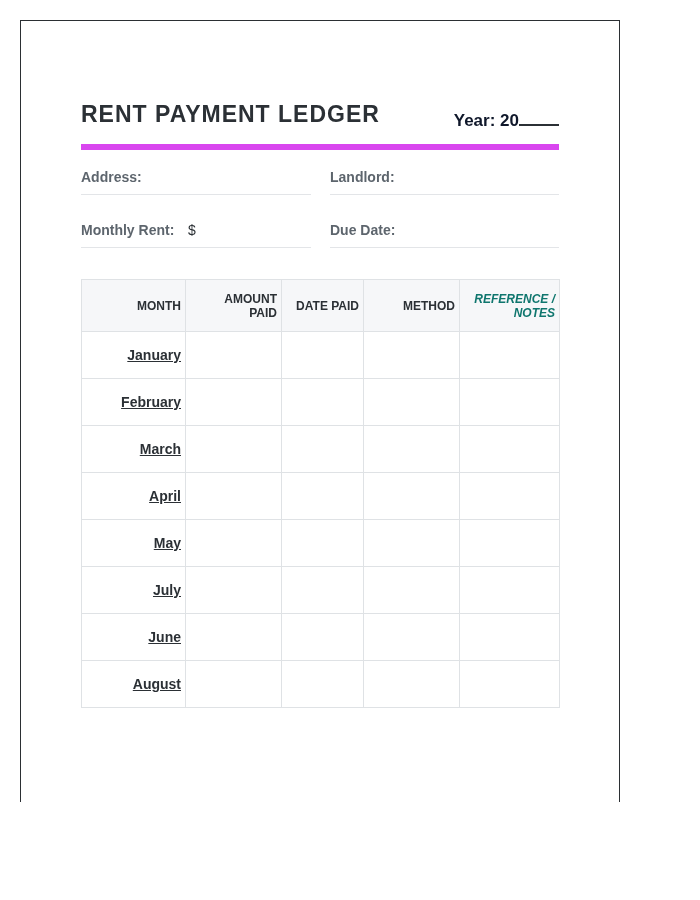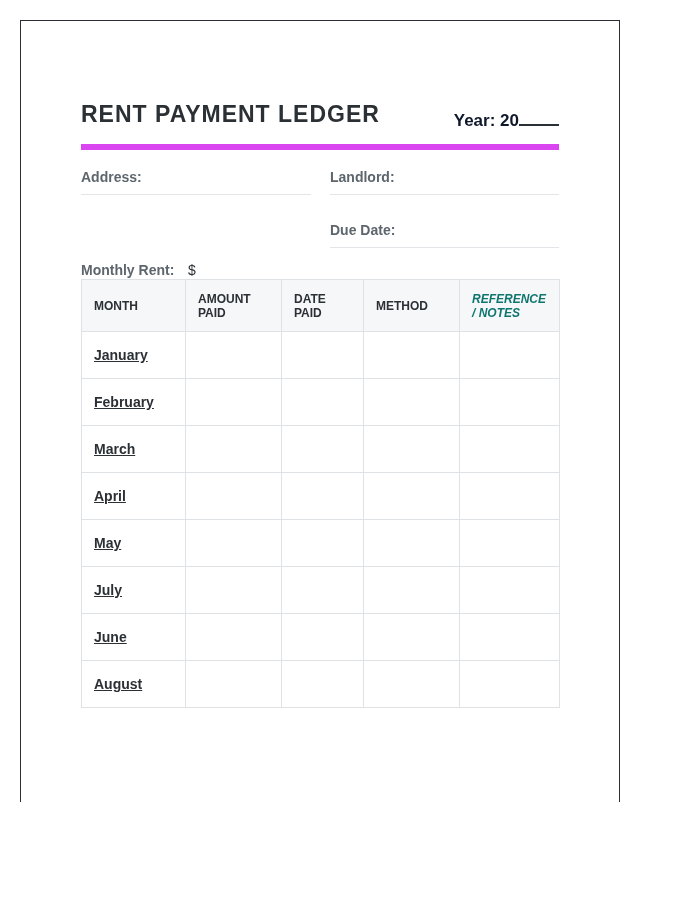--- a/index.html
+++ b/index.html
@@ -10,21 +10,21 @@
     .header { position: absolute; left: 60px; top: 80px; width: 478px; height: 43px;
               border-bottom: 6px solid #d946ef; }
     .title { position: absolute; left: 0; top: 0; font-size: 23px; font-weight: bold;
              letter-spacing: 1px; color: #2b3035; white-space: nowrap; }
     .year { position: absolute; right: 0; top: 9px; font-size: 17px; font-weight: bold; color: #0f172a; white-space: nowrap; }
     .year-blank { display: inline-block; width: 40px; border-bottom: 2px solid #2b3035; height: 14px; vertical-align: baseline; }
     .field { position: absolute; height: 28px; border-bottom: 1px solid #e3e5e8; box-sizing: border-box; }
     .field-label { position: absolute; left: 0; top: 2px; font-size: 14px; font-weight: bold; color: #5d656d; white-space: nowrap; }
     .field-value { position: absolute; top: 2px; font-size: 14px; color: #2b3035; }
     table.ledger { position: absolute; left: 60px; top: 258px; border-collapse: collapse; table-layout: fixed; width: 478px; }
-    table.ledger th, table.ledger td { border: 1px solid #dfe2e5; padding: 0 16px 0 12px; text-align: left; vertical-align: middle; }
+    table.ledger th, table.ledger td { border: 1px solid #dfe2e5; padding: 0 4px 0 12px; text-align: right; vertical-align: middle; }
     table.ledger th { background: #f6f7f9; height: 51px; font-size: 12px; font-weight: bold; color: #2b3035; line-height: 14px; }
     table.ledger th.muted { color: #0f766e; font-style: italic; }
     table.ledger td { height: 46px; font-size: 14px; font-weight: bold; color: #2b3035; text-decoration: underline; }
   </style>
 </head>
 <body>
 
 <div class="page">
   <div class="header">
     <div class="title">RENT PAYMENT LEDGER</div>
@@ -32,21 +32,21 @@
   </div>
 
   <div class="field" style="left:60px; top:146px; width:230px;">
     <span class="field-label">Address:</span>
     <span class="field-value" style="left:70px;"></span>
   </div>
   <div class="field" style="left:309px; top:146px; width:229px;">
     <span class="field-label">Landlord:</span>
     <span class="field-value" style="left:80px;"></span>
   </div>
-  <div class="field" style="left:60px; top:199px; width:230px;margin-top:40px;">
+  <div class="field" style="left:60px; top:199px; width:230px;">
     <span class="field-label">Monthly Rent:</span>
     <span class="field-value" style="left:107px;">$</span>
   </div>
   <div class="field" style="left:309px; top:199px; width:229px;">
     <span class="field-label">Due Date:</span>
     <span class="field-value" style="left:80px;"></span>
   </div>
 
   <table class="ledger">
     <colgroup>

